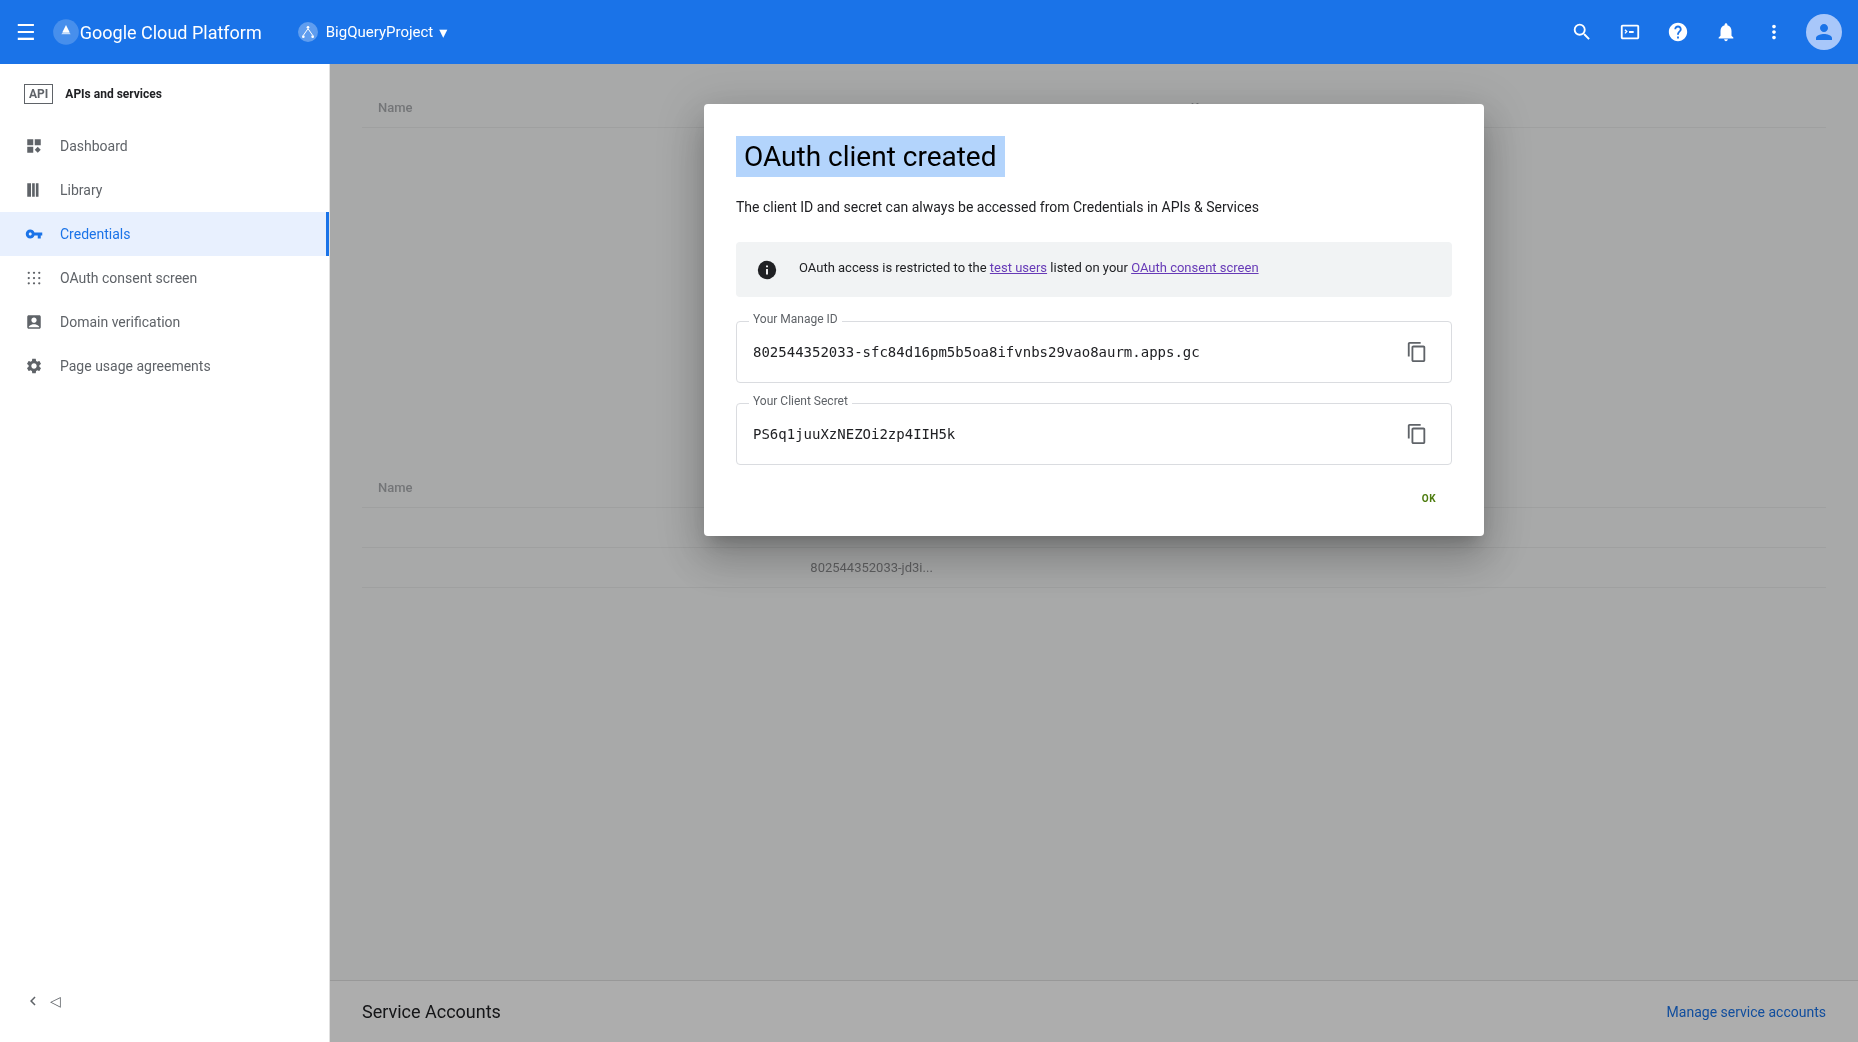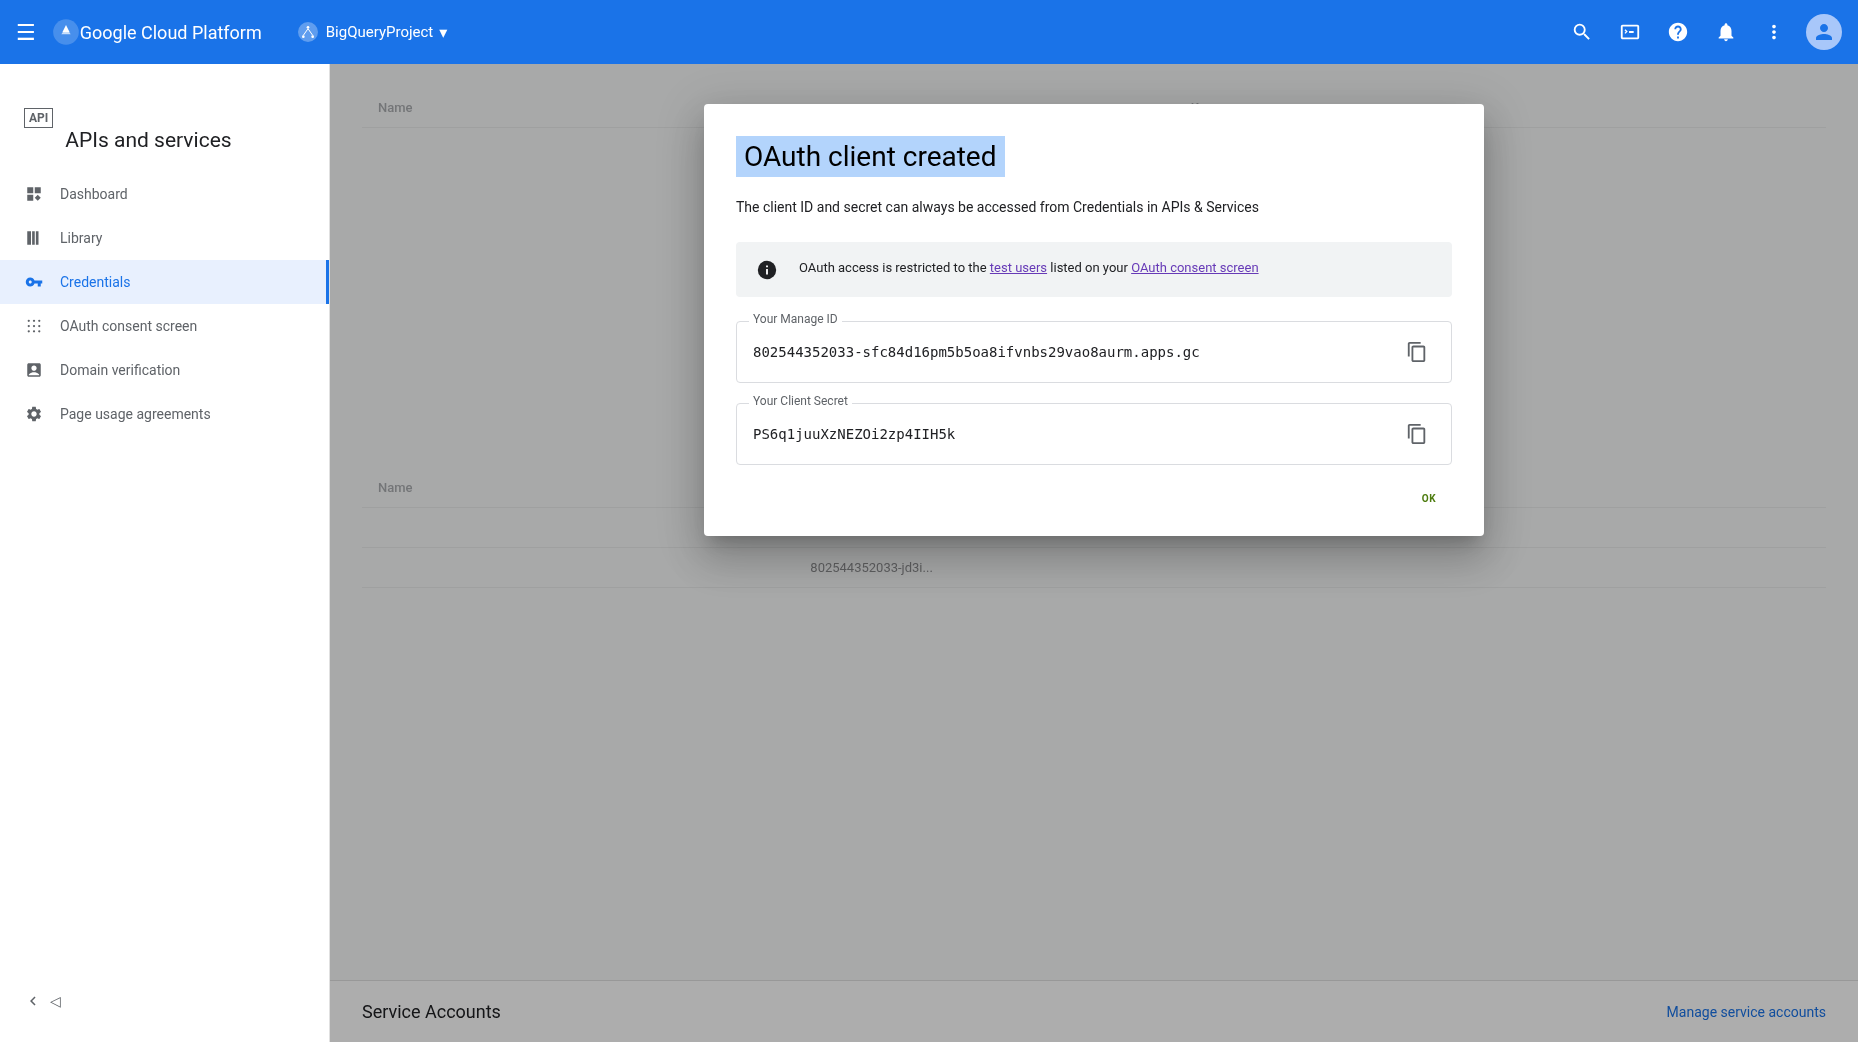--- a/index.html
+++ b/index.html
@@ -20,21 +20,21 @@
     .nav-icon-btn { color: white; width: 40px; height: 40px; display: flex; align-items: center; justify-content: center; border-radius: 50%; cursor: pointer; font-size: 20px; }
     .nav-avatar { width: 36px; height: 36px; background: #a8c7fa; border-radius: 50%; display: flex; align-items: center; justify-content: center; font-size: 18px; color: #1a73e8; cursor: pointer; margin-left: 4px; }
 
     
     .main-layout { display: flex; height: calc(1042px - 64px); }
 
     
     .sidebar { width: 330px; background: #fff; border-right: 1px solid #e0e0e0; padding: 8px 0; flex-shrink: 0; }
     .sidebar-header { display: flex; align-items: center; padding: 12px 24px 20px; }
     .sidebar-api-badge { font-size: 12px; font-weight: 700; color: #5f6368; border: 1px solid #5f6368; padding: 2px 4px; margin-right: 12px; }
-    .sidebar-title { font-size: 21px; color: #202124; font-weight: 400; margin-top: 44px; }
+    .sidebar-title { font-size: 12px; color: #202124; font-weight: 700; }
 
     .sidebar-item {
       display: flex; align-items: center; padding: 12px 24px;
       cursor: pointer; color: #5f6368; font-size: 14px; gap: 16px;
     }
     .sidebar-item.active { color: #1a73e8; background: #e8f0fe; border-right: 3px solid #1a73e8; }
     .sidebar-item-icon { width: 20px; height: 20px; display: flex; align-items: center; justify-content: center; flex-shrink: 0; }
 
     
     .content-area { flex: 1; background: #f8f9fa; position: relative; overflow: hidden; }

